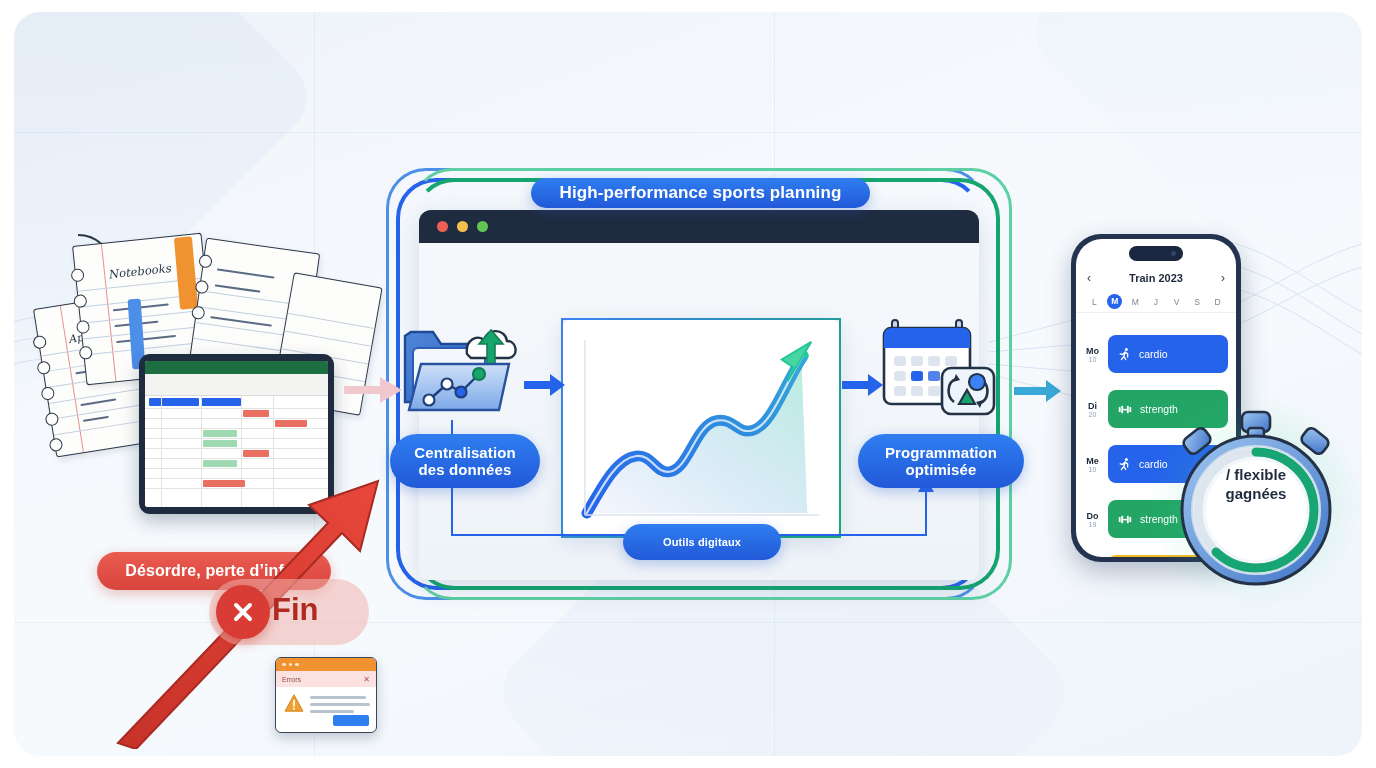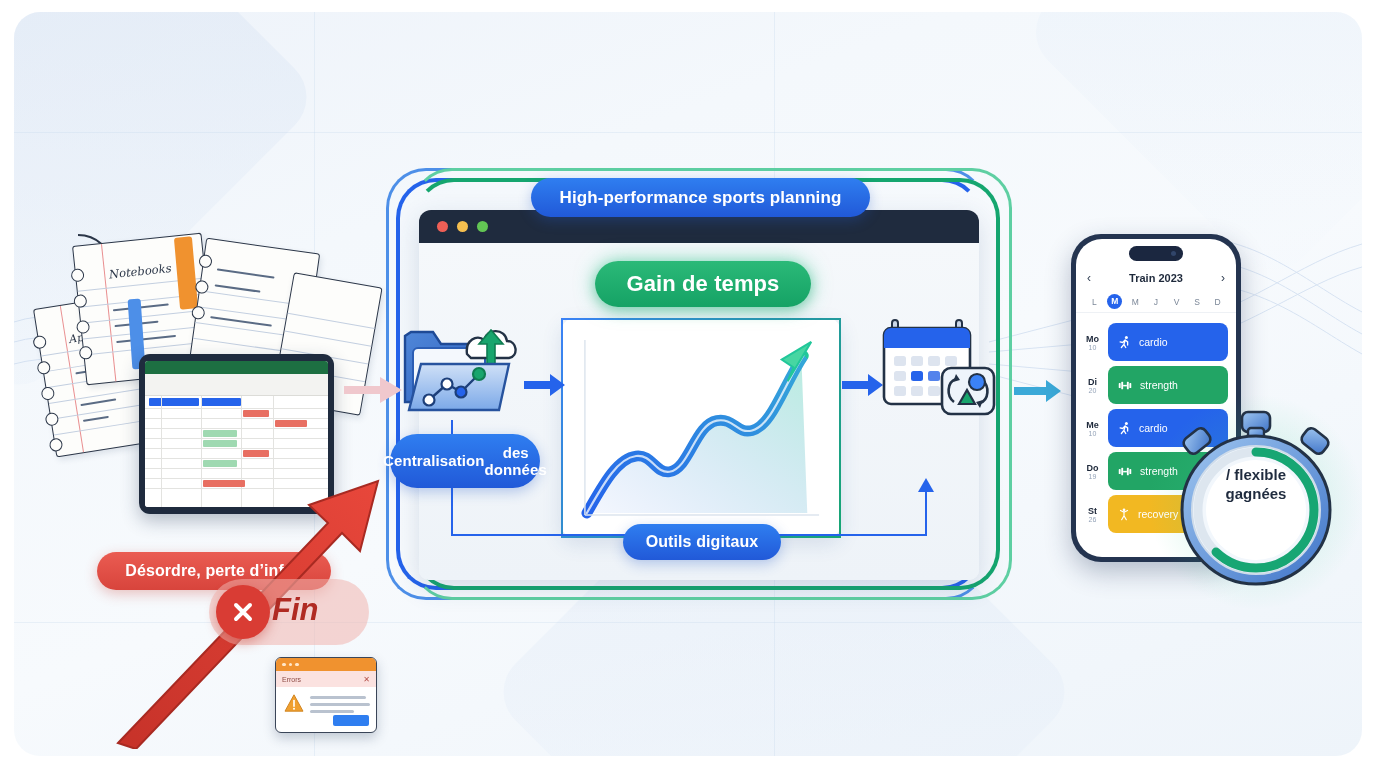--- a/index.html
+++ b/index.html
@@ -82,53 +82,53 @@
   .pill {
     position:absolute;
     display:flex; align-items:center; justify-content:center;
     text-align:center;
     color:#ffffff; font-weight:bold;
     border-radius:999px;
     line-height:1.15;
     letter-spacing:.1px;
   }
   .pill-top {
-    left:517px; top:166px; width:339px; height:39px;
+    left:517px; top:166px; width:339px; height:30px;
     background:linear-gradient(180deg,#2f7ef0,#2159d8);
     font-size:17px;
     box-shadow:0 4px 13px rgba(35,90,200,.3);
   }
   .pill-green {
     left:581px; top:249px; width:216px; height:46px;
     background:linear-gradient(180deg,#2bb978,#15a265);
     font-size:22px;
     box-shadow:0 0 20px rgba(40,200,140,.55),0 4px 12px rgba(20,140,90,.3);
   }
   .pill-flex {
     left:1035px; top:160px; width:212px; height:37px;
     background:linear-gradient(180deg,#2f7ef0,#2159d8);
     font-size:16px;
     box-shadow:0 4px 13px rgba(35,90,200,.3);
   }
   .pill-centr {
     left:376px; top:422px; width:150px; height:54px;
     background:linear-gradient(180deg,#2f7ef0,#2159d8);
-    font-size:15px; 
+    font-size:15px; flex-direction:column;
     box-shadow:0 4px 13px rgba(35,90,200,.3);
   }
   .pill-prog {
     left:844px; top:422px; width:166px; height:54px;
     background:linear-gradient(180deg,#2f7ef0,#2159d8);
     font-size:15px; flex-direction:column;
     box-shadow:0 4px 13px rgba(35,90,200,.3);
   }
   .pill-outils {
     left:609px; top:512px; width:158px; height:36px;
     background:linear-gradient(180deg,#2f7ef0,#2159d8);
-    font-size:16px;
+    font-size:11px;
     box-shadow:0 4px 13px rgba(35,90,200,.3);
   }
   .pill-red {
     left:83px; top:540px; width:234px; height:38px;
     background:linear-gradient(180deg,#ea5c52,#d8443c);
     font-size:16px;
     box-shadow:0 4px 13px rgba(200,60,50,.3);
   }
 
   
@@ -163,21 +163,21 @@
     border-radius:50%; background:#d93c34;
     display:flex;align-items:center;justify-content:center;
     box-shadow:0 4px 12px rgba(190,50,40,.4); z-index:7;
   }
   .fin {
     position:absolute; left:165px; top:352px; width:160px; height:66px;
     background:rgba(240,180,175,.55); border-radius:33px; z-index:6;
   }
   .fin-text{
     position:absolute; left:228px; top:365px; z-index:8;
-    font-size:31px; font-weight:bold; color:#b02a22;font-style:italic;
+    font-size:31px; font-weight:bold; color:#b02a22;
   }
   .red-arrow{position:absolute; left:60px; top:232px; width:290px; height:290px; z-index:5;}
 
   .errbox{
     position:absolute; left:231px; top:430px; width:102px; height:76px;
     background:#ffffff;border:1.4px solid #3a4558;border-radius:6px;
     box-shadow:0 5px 12px rgba(40,60,90,.25); overflow:hidden; z-index:9;
   }
   .err-bar{height:13px;background:#f0922f;display:flex;align-items:center;padding-left:6px;gap:3px;}
   .err-dot{width:3.5px;height:3.5px;border-radius:50%;background:#ffe6c8;}
@@ -203,21 +203,21 @@
   .phone-screen{width:100%;height:100%;background:#ffffff;border-radius:26px;overflow:hidden;position:relative;}
   .notch{position:absolute;left:50%;transform:translateX(-50%);top:7px;width:54px;height:15px;background:#1b2740;border-radius:10px;display:flex;align-items:center;justify-content:flex-end;padding-right:7px;}
   .notch i{width:5px;height:5px;border-radius:50%;background:#31456a;display:block;}
   .ph-head{position:absolute;top:28px;left:0;right:0;height:22px;display:flex;align-items:center;justify-content:space-between;padding:0 11px;}
   .ph-head .nav{font-size:12px;color:#334155;}
   .ph-title{font-size:11px;font-weight:bold;color:#1e293b;}
   .ph-days{position:absolute;top:52px;left:0;right:0;height:22px;display:flex;align-items:center;justify-content:space-around;padding:0 8px;border-bottom:1px solid #eef1f5;}
   .ph-days span{font-size:8.5px;color:#7b8798;width:15px;text-align:center;}
   .ph-days span.sel{background:#2563eb;color:#fff;border-radius:50%;height:15px;line-height:15px;font-weight:bold;}
   .ph-list{position:absolute;top:80px;left:0;right:0;bottom:0;padding:4px 8px 0 6px;display:flex;flex-direction:column;gap:5px;}
-  .ph-row{display:flex;align-items:center;gap:5px;height:38px;}
+  .ph-row{display:flex;align-items:center;gap:5px;height:38px;margin-top:12px;}
   .ph-date{width:21px;text-align:center;}
   .ph-date b{display:block;font-size:9px;color:#1e293b;}
   .ph-date i{display:block;font-size:7px;color:#94a3b8;font-style:normal;}
   .ph-card{flex:1;height:38px;border-radius:8px;display:flex;align-items:center;gap:7px;padding-left:9px;color:#fff;font-size:10.5px;}
 
   
   .watch{position:absolute;left:1152px;top:398px;width:180px;height:180px;}
   .watch-glow{position:absolute;left:1130px;top:378px;width:224px;height:224px;border-radius:50%;
     background:radial-gradient(circle,rgba(60,210,150,.28),rgba(60,210,150,0) 68%);}
   .watch-txt{position:absolute;left:1180px;top:452px;width:124px;text-align:center;}
@@ -504,24 +504,27 @@
     <svg style="position:absolute;left:903px;top:466px;width:18px;height:16px;" viewBox="0 0 18 16">
       <path d="M9,0 L17,14 L1,14 Z" fill="#2563eb"></path>
     </svg>
     <div class="conn" style="left:437px;top:408px;width:2px;height:16px;background:#2563eb;border:0;"></div>
 
     <svg class="arrow-blue" style="left:1000px;top:366px;width:48px;height:26px;" viewBox="0 0 48 26">
       <path d="M0,9 L32,9 L32,2 L47,13 L32,24 L32,17 L0,17 Z" fill="#3ba9d8"></path>
     </svg>
 
     <div class="pill pill-top">High-performance sports planning</div>
-    <div class="pill pill-green">Gain de temps</div>
     <div class="pill pill-centr">
       <span>Centralisation</span>
       <span>des données</span>
+    </div>
+    <div class="pill pill-prog">
+      <span>Programmation</span>
+      <span>optimisée</span>
     </div>
     <div class="pill pill-outils">Outils digitaux</div>
     <div class="pill pill-red">Désordre, perte d’infos</div>
 
     <div class="phone">
       <div class="phone-screen">
         <div class="notch">
             <i></i>
           </div>
         <div class="ph-head">

